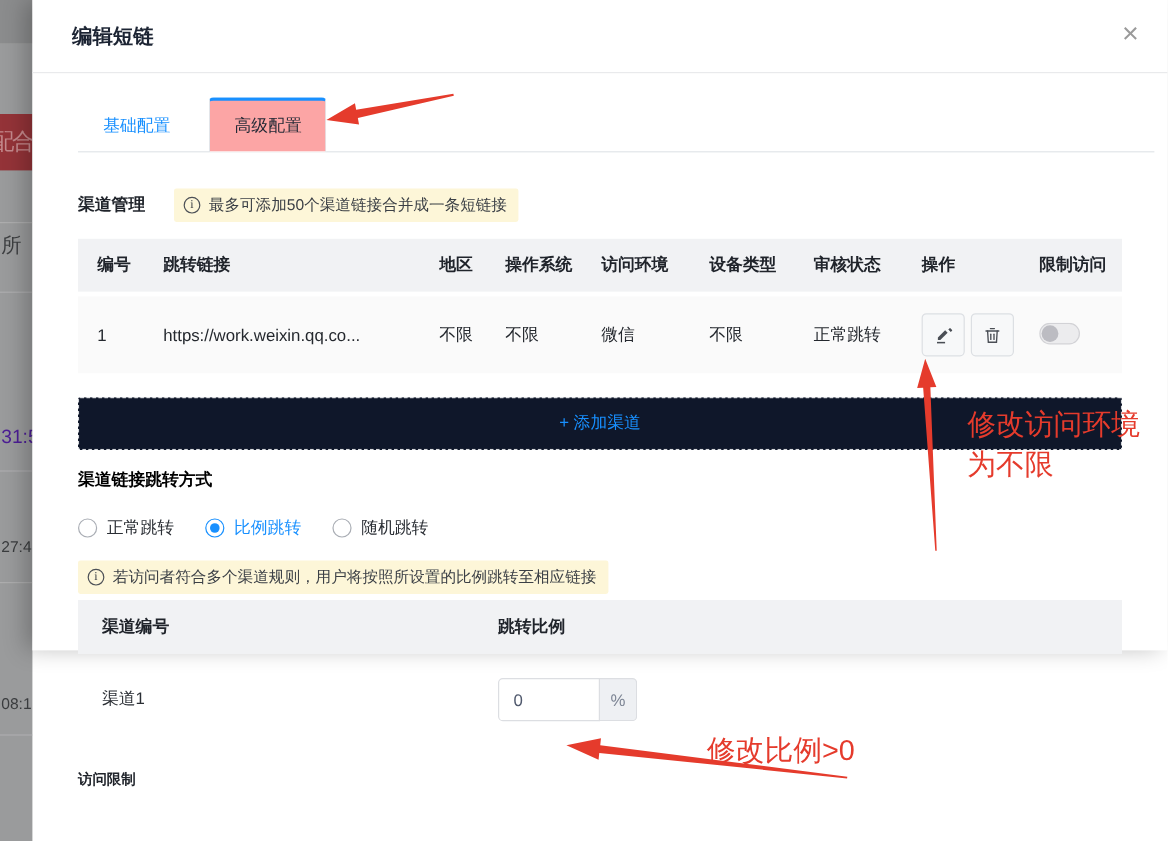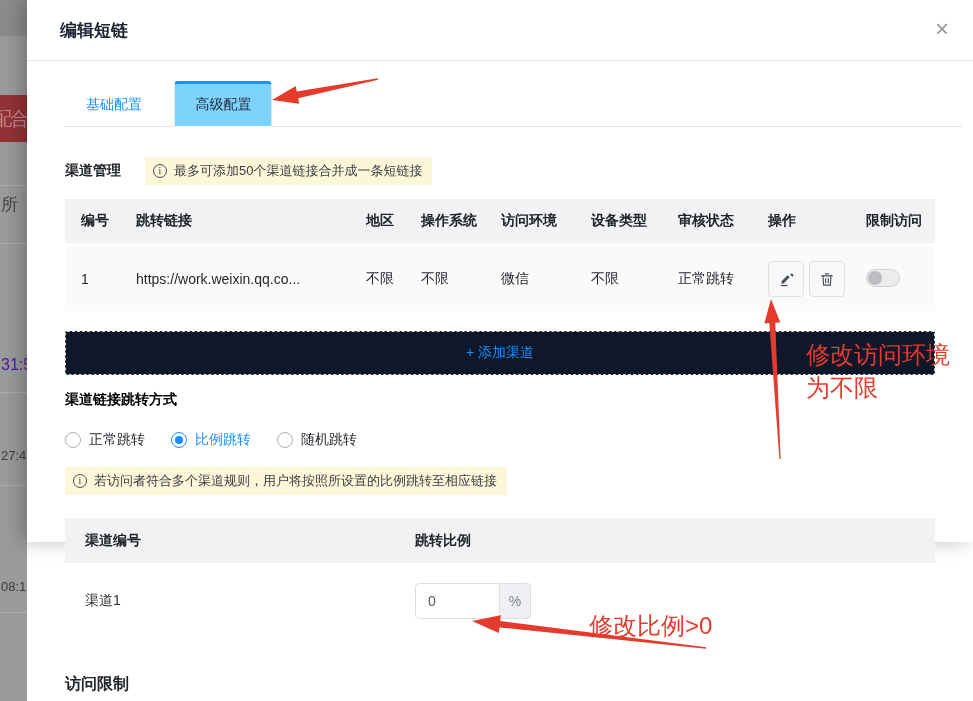--- a/index.html
+++ b/index.html
@@ -34,21 +34,21 @@
     cursor:pointer; font-weight:normal; }
   .modal-body { padding:20px 38px 0 38px; }
 
   
   .tabs { position:relative; height:46px; white-space:nowrap; }
   .tabs::after { content:""; position:absolute; left:0; right:-27px; bottom:0;
     height:1px; background:#e2e5e9; }
   .tab { display:inline-block; vertical-align:top; font-size:14px; cursor:pointer; }
   .tab-basic { padding:0 21px; line-height:46px; color:#1890ff; }
   .tab-advanced { position:relative; z-index:1; margin-left:7px; height:46px;
-    line-height:41px; padding:0 20px; background:#7dd3fc; color:#1f2733;
+    line-height:41px; padding:0 20px; background:#fca5a5; color:#1f2733;
     border:1px solid #e2e5e9; border-top:3px solid #1890ff; border-bottom:1px solid #fff;
     border-radius:4px 4px 0 0; }
 
   
   .section-row { margin-top:30px; display:flex; align-items:center; gap:24px; }
   .h-label { font-size:14px; font-weight:bold; color:#20242b; }
   .note { background:#fdf6d8; padding:5px 10px 5px 8px; font-size:13px; color:#3c4046;
     display:inline-flex; align-items:center; gap:7px; border-radius:2px; }
   .circle-i { flex:0 0 auto; width:14px; height:14px; border:1px solid #4c5056;
     border-radius:50%; font-size:10px; line-height:12px; text-align:center;
@@ -84,34 +84,34 @@
   .radio { display:flex; align-items:center; gap:8px; cursor:pointer; }
   .r-circle { width:16px; height:16px; border:1px solid #aaaeb5; border-radius:50%;
     background:#fff; position:relative; }
   .radio.selected .r-circle { border-color:#1890ff; }
   .radio.selected .r-circle::after { content:""; position:absolute; left:3px; top:3px;
     width:8px; height:8px; border-radius:50%; background:#1890ff; }
   .radio.selected .r-label { color:#1890ff; }
   .note2-wrap { margin-top:18px; }
 
   
-  .table2 { margin-top:23px; }
+  .table2 { margin-top:5px; }
   .t2-head, .t2-row { display:grid; grid-template-columns:330px 1fr;
     align-items:center; padding-left:20px; font-size:14px; }
   .t2-head { height:45px; background:#f1f2f4; font-weight:bold; color:#20242b; }
   .t2-row { padding-top:20px; padding-bottom:18px; color:#2a2e34; }
   .input-group { display:flex; width:116px; height:36px; }
   .ratio-input { width:85px; height:36px; border:1px solid #dcdee2;
     border-radius:4px 0 0 4px; padding-left:12px; font-size:14px; color:#515a6e;
     background:#fff; outline:none; font-family:inherit; }
   .unit { width:31px; height:36px; background:#eef0f3; border:1px solid #dcdee2;
     border-left:none; border-radius:0 4px 4px 0; display:flex; align-items:center;
     justify-content:center; color:#7d8594; font-size:14px; }
 
-  .h3 { margin-top:37px; font-size:16px; font-weight:bold; color:#20242b; }
+  .h3 { margin-top:22px; font-size:12px; font-weight:bold; color:#20242b; }
 
   
   .anno-layer { position:absolute; left:0; top:0; width:973px; height:701px;
     z-index:10; pointer-events:none; }
   .anno-text { position:absolute; color:#e53b2c; font-size:24px; line-height:33px;
     white-space:nowrap; }
   #anno-env { left:806px; top:338px; }
   #anno-ratio { left:589px; top:609px; }
   .arrow-svg { position:absolute; left:0; top:0; }
 </style>

